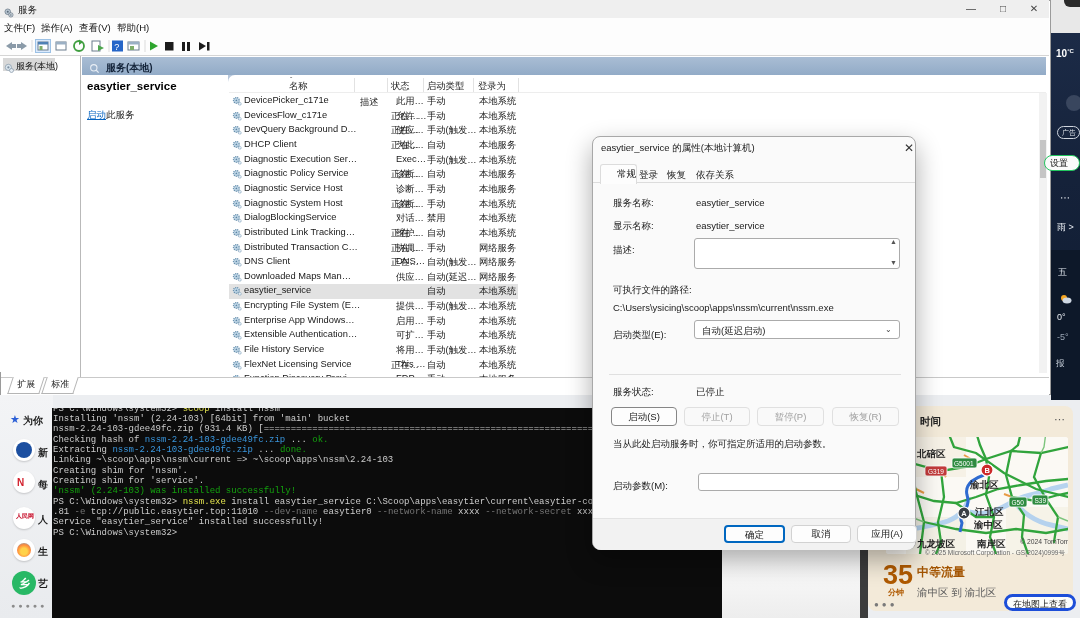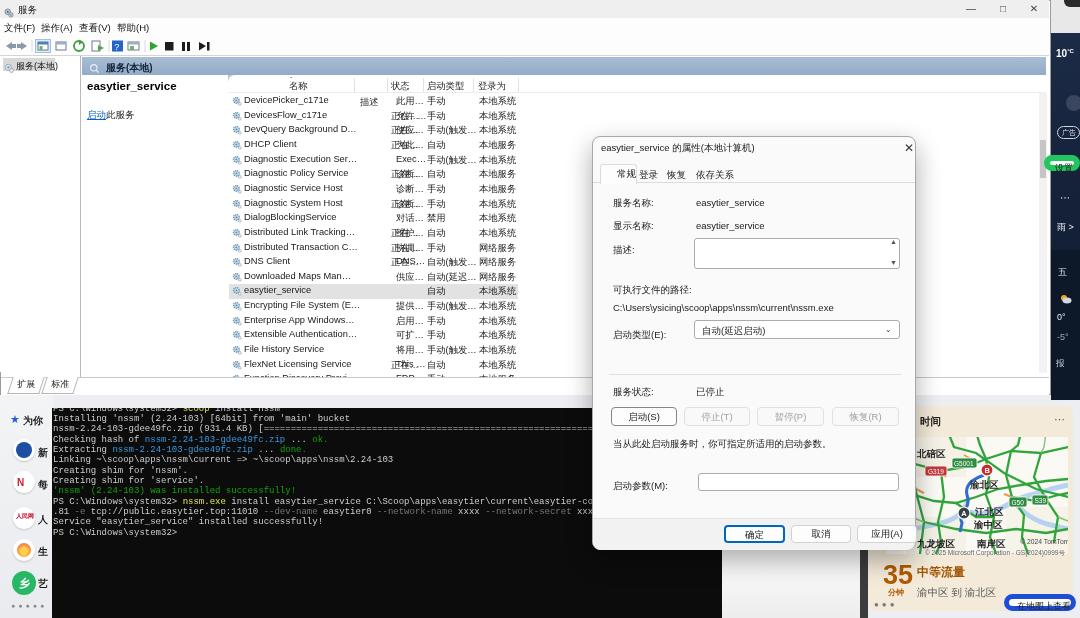--- a/index.html
+++ b/index.html
@@ -513,29 +513,29 @@
 <text x="31" y="110">九龙坡区</text>
 </g>
 <text x="134" y="107" font-size="6.8" fill="#444" font-family="Liberation Sans">© 2024 TomTom</text>
 </svg></div>
 <div class="abs" style="left:925px;top:549px;font-size:6.5px;color:#666;">© 2025 Microsoft Corporation - GS(2024)0999号</div>
 <div class="abs" style="left:883px;top:560px;font-size:27px;font-weight:700;color:#b05a00;">35</div>
 <div class="abs" style="left:888px;top:587px;font-size:8px;font-weight:700;color:#b05a00;">分钟</div>
 <div class="abs" style="left:917px;top:564px;font-size:12px;font-weight:700;color:#a35400;">中等流量</div>
 <div class="abs" style="left:917px;top:586px;font-size:10.5px;color:#5d5d5d;">渝中区 到 渝北区</div>
 <div class="abs" style="left:874px;top:600px;font-size:8px;color:#7a7a7a;letter-spacing:3px;">●●●</div>
-<div class="abs" style="left:1004px;top:594px;width:72px;height:17px;background:#fdfdfb;border:5px solid #1d4ed8;border-radius:9px;box-sizing:border-box;text-align:right;font-size:9px;color:#222;line-height:15px;">在地图上查看</div>
+<div class="abs" style="left:1004px;top:594px;width:72px;height:17px;background:#fdfdfb;border:3px solid #1d4ed8;border-radius:9px;box-sizing:border-box;text-align:center;font-size:9px;color:#222;line-height:15px;">在地图上查看</div>
 
 <div class="abs" style="left:1051px;top:0px;width:29px;height:33px;background:#e8e8e8;"></div>
 <div class="abs" style="left:1064px;top:0px;width:16px;height:7px;background:#2b2b2b;border-radius:0 0 0 6px;"></div>
 <div id="navy" class="abs"></div>
 <div class="abs" style="left:1056px;top:48px;font-size:10px;font-weight:700;color:#fff;">10<span style="font-size:6px;vertical-align:4px;">°C</span></div>
 <div class="abs" style="left:1066px;top:95px;width:16px;height:16px;border-radius:50%;background:#39465e;"></div>
 <div class="abs" style="left:1057px;top:126px;width:23px;height:13px;border:1px solid #cfd5de;border-radius:7px;color:#dfe4ea;font-size:7px;line-height:12px;padding-left:4px;box-sizing:border-box;">广告</div>
-<div class="abs" style="left:1044px;top:155px;width:36px;height:16px;background:#fbfbfb;border:6px solid #22c55e;border-radius:9px;color:#222;font-size:9px;line-height:14px;padding-left:5px;box-sizing:border-box;">设置</div>
+<div class="abs" style="left:1044px;top:155px;width:36px;height:16px;background:#fbfbfb;border:1px solid #22c55e;border-radius:9px;color:#222;font-size:9px;line-height:14px;padding-left:5px;box-sizing:border-box;">设置</div>
 <div class="abs" style="left:1060px;top:192px;color:#e8ecf2;font-size:10px;">⋯</div>
 <div class="abs" style="left:1057px;top:221px;color:#eef1f6;font-size:9px;">雨 &gt;</div>
 <div class="abs" style="left:1051px;top:250px;width:29px;height:150px;background:#0d1829;"></div>
 <div class="abs" style="left:1058px;top:266px;color:#dfe5ec;font-size:9px;">五</div>
 <div class="abs" style="left:1059px;top:290px;width:13px;height:10px;"><svg width="13" height="10" viewBox="0 0 13 10">
         <circle cx="5" cy="4" r="3" fill="#f5a623"></circle>
         <ellipse cx="8" cy="6.5" rx="4.5" ry="3" fill="#cfd8e3"></ellipse>
       </svg></div>
 <div class="abs" style="left:1057px;top:312px;color:#e6eaf0;font-size:9px;">0°</div>
 <div class="abs" style="left:1057px;top:332px;color:#9aa6b5;font-size:9px;">-5°</div>

